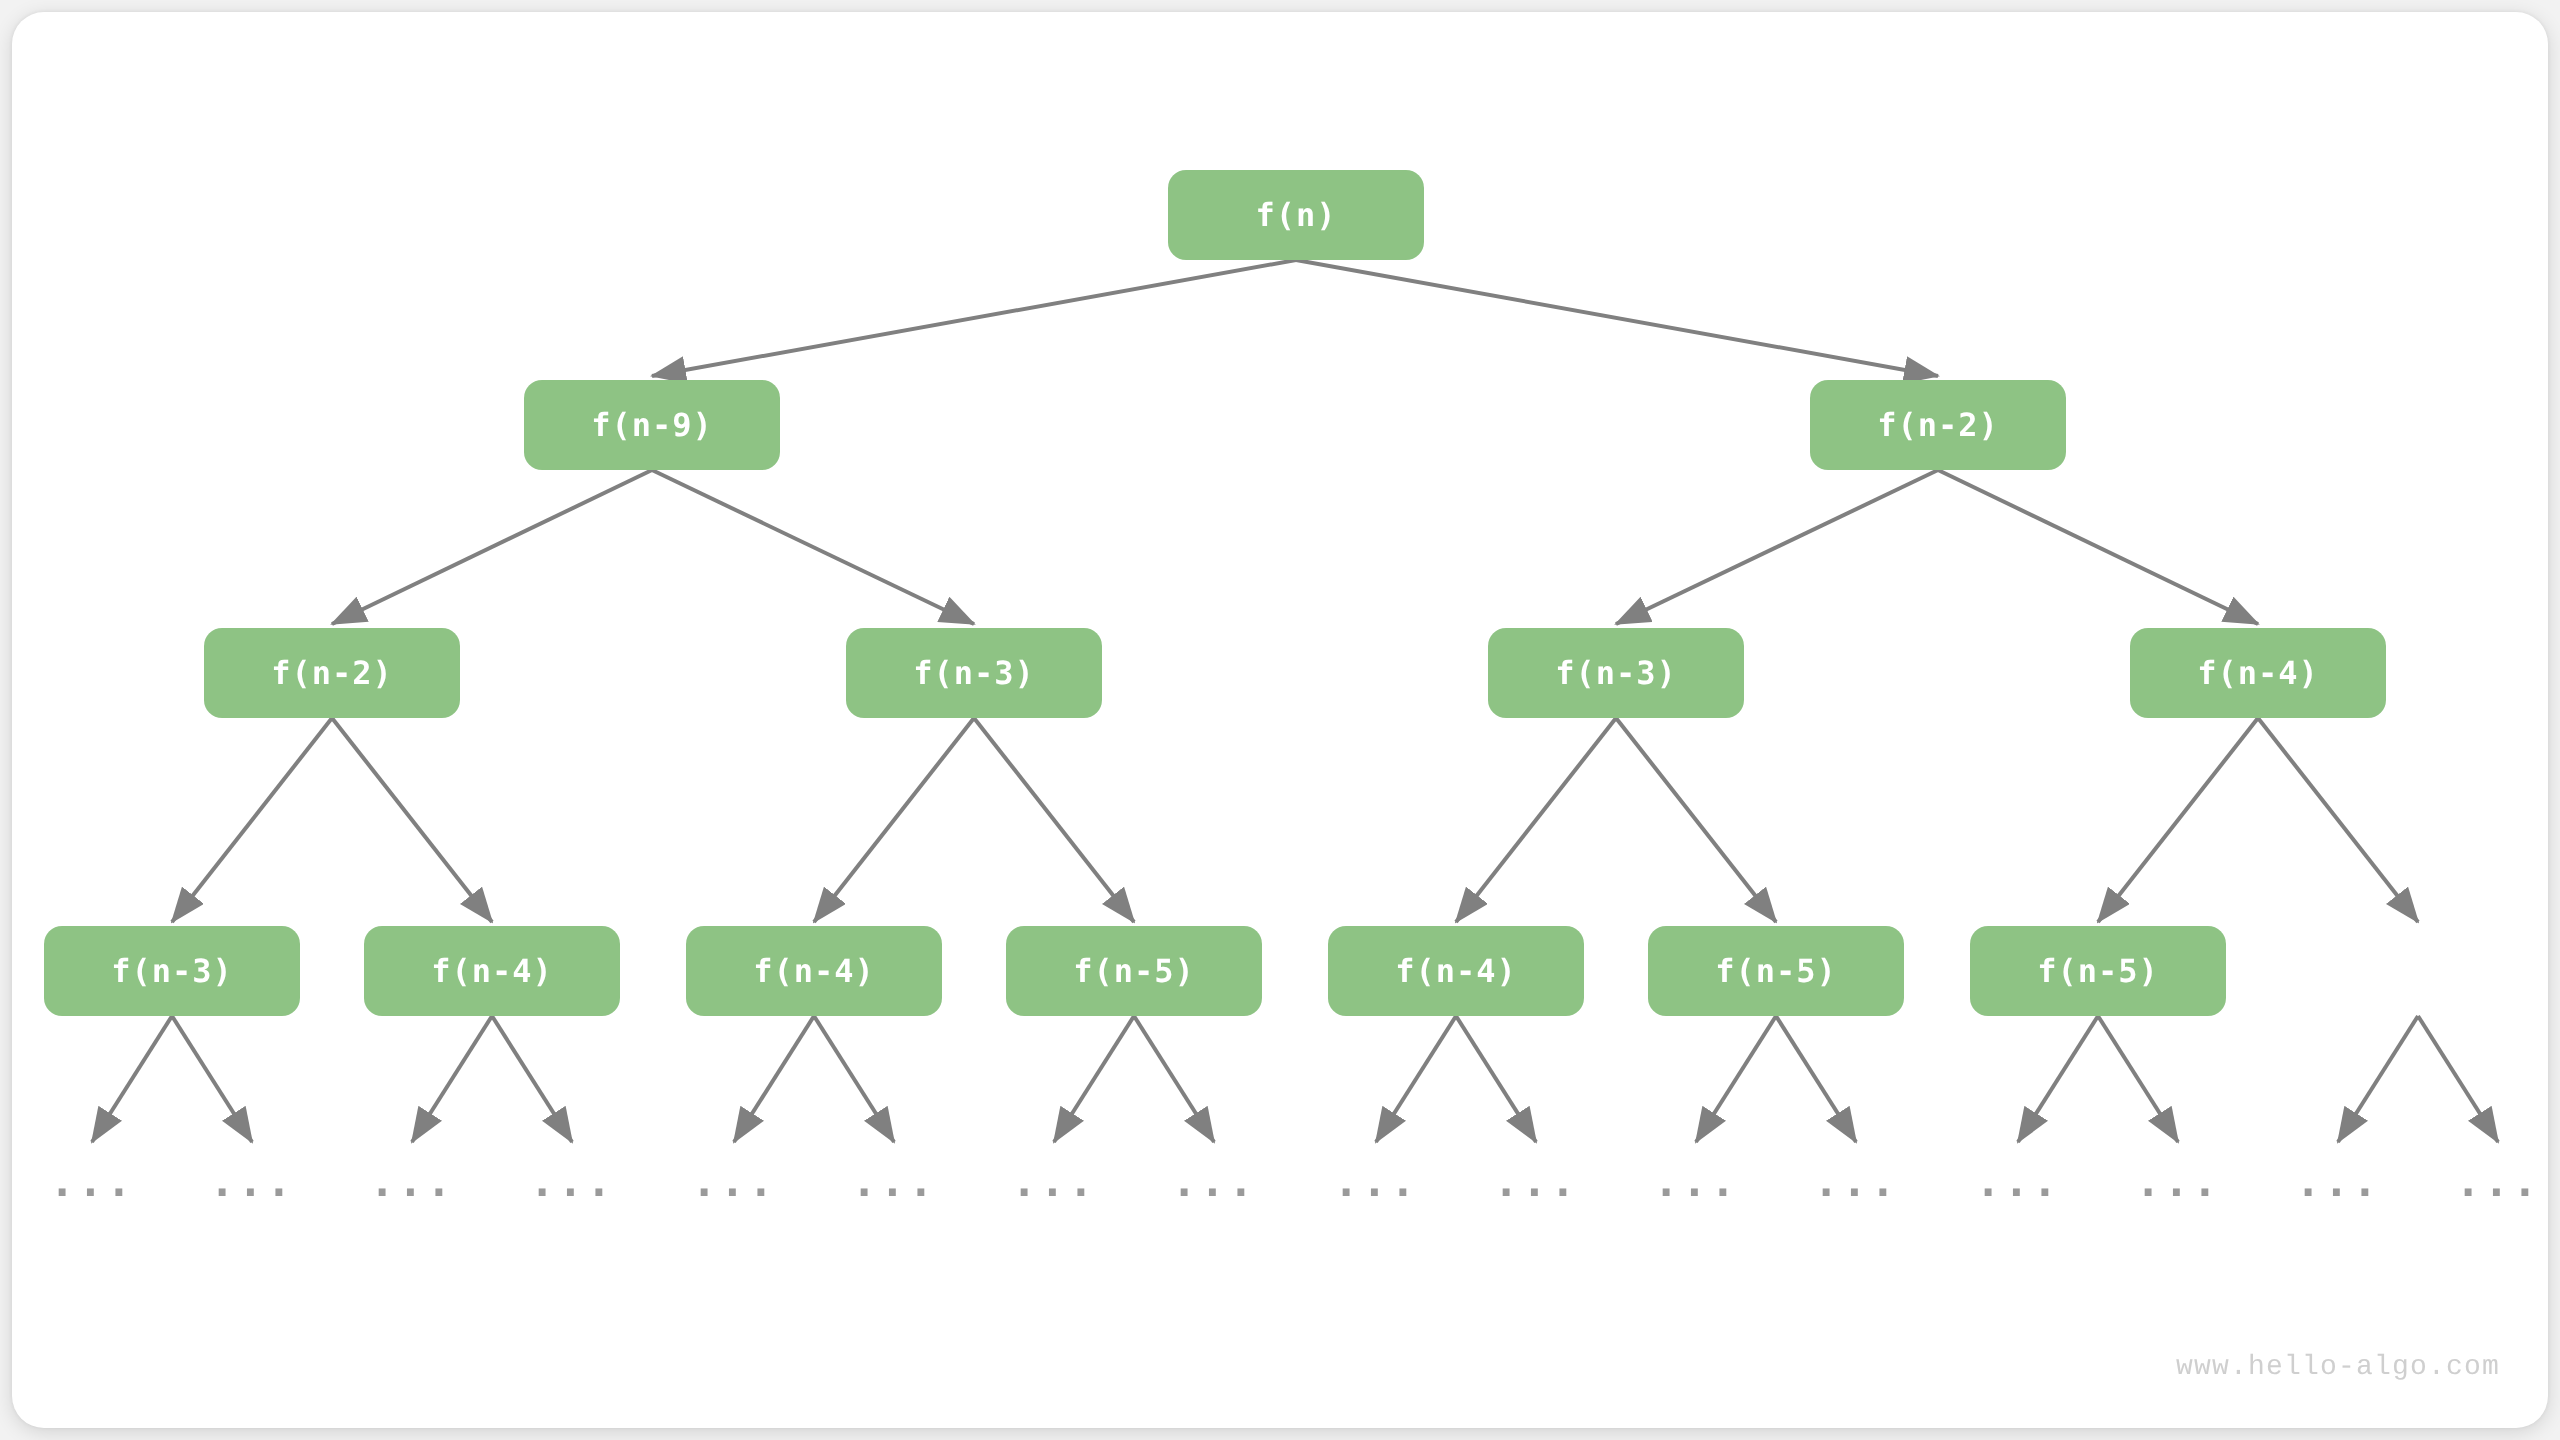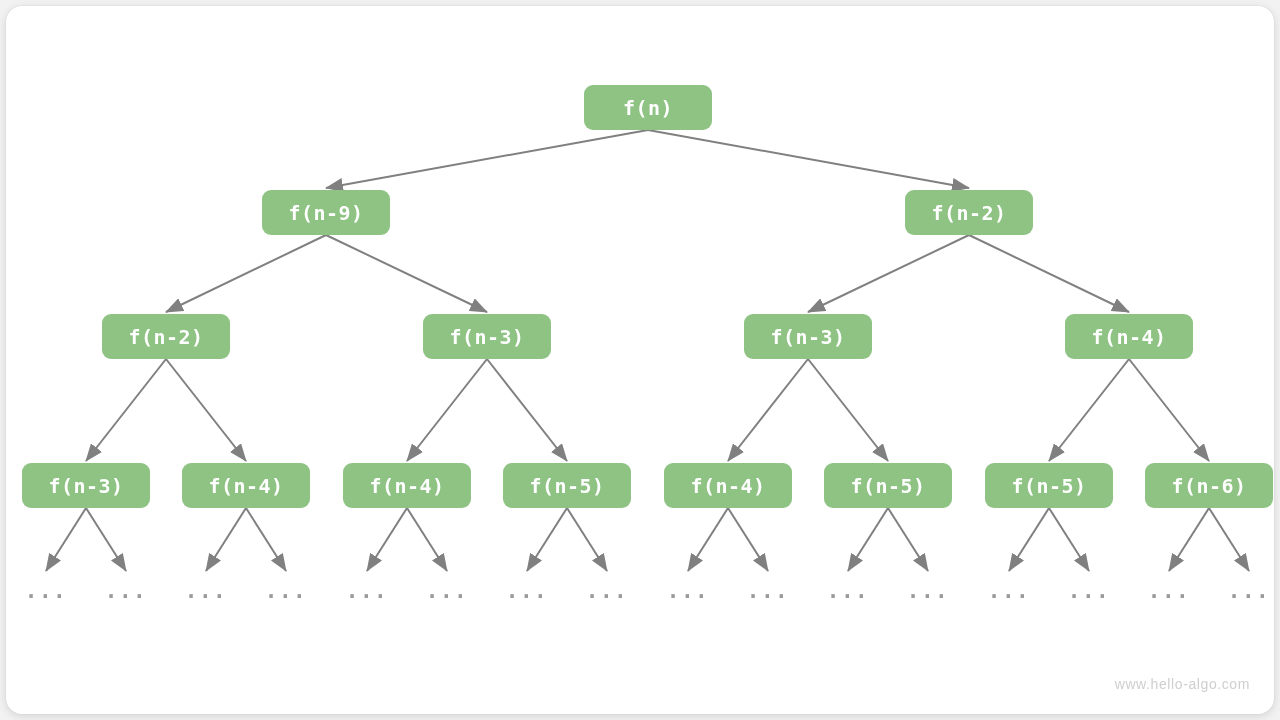--- a/index.html
+++ b/index.html
@@ -49,21 +49,21 @@
     height: 720px;
   }
 
   .node {
     position: absolute;
     box-sizing: border-box;
     background: #8ec384;
     border-radius: 9px;
     color: #ffffff;
     font-family: "DejaVu Sans Mono", "Liberation Mono", monospace;
-    font-size: 20px;
+    font-size: 16px;
     font-weight: bold;
     letter-spacing: 0.5px;
     display: flex;
     align-items: center;
     justify-content: center;
     white-space: nowrap;
     user-select: none;
   }
 
   .ellipsis {
@@ -76,21 +76,21 @@
     line-height: 1;
     text-align: center;
     user-select: none;
   }
 
   #watermark {
     position: absolute;
     right: 24px;
     bottom: 22px;
     color: #cfcfcf;
-    font-family: Liberation Sans, sans-serif;
+    font-family: Liberation Mono, monospace;
     font-size: 14px;
     letter-spacing: 0.6px;
     user-select: none;
   }
 </style>
 </head>
 <body>
 
 <div id="canvas">
   <div id="card">
@@ -145,21 +145,20 @@
         <div class="node" style="left: 417px; top: 308px; width: 128px; height: 45px; background: rgb(142, 195, 132); color: rgb(255, 255, 255);">f(n-3)</div>
         <div class="node" style="left: 738px; top: 308px; width: 128px; height: 45px; background: rgb(142, 195, 132); color: rgb(255, 255, 255);">f(n-3)</div>
         <div class="node" style="left: 1059px; top: 308px; width: 128px; height: 45px; background: rgb(142, 195, 132); color: rgb(255, 255, 255);">f(n-4)</div>
         <div class="node" style="left: 16px; top: 457px; width: 128px; height: 45px; background: rgb(142, 195, 132); color: rgb(255, 255, 255);">f(n-3)</div>
         <div class="node" style="left: 176px; top: 457px; width: 128px; height: 45px; background: rgb(142, 195, 132); color: rgb(255, 255, 255);">f(n-4)</div>
         <div class="node" style="left: 337px; top: 457px; width: 128px; height: 45px; background: rgb(142, 195, 132); color: rgb(255, 255, 255);">f(n-4)</div>
         <div class="node" style="left: 497px; top: 457px; width: 128px; height: 45px; background: rgb(142, 195, 132); color: rgb(255, 255, 255);">f(n-5)</div>
         <div class="node" style="left: 658px; top: 457px; width: 128px; height: 45px; background: rgb(142, 195, 132); color: rgb(255, 255, 255);">f(n-4)</div>
         <div class="node" style="left: 818px; top: 457px; width: 128px; height: 45px; background: rgb(142, 195, 132); color: rgb(255, 255, 255);">f(n-5)</div>
         <div class="node" style="left: 979px; top: 457px; width: 128px; height: 45px; background: rgb(142, 195, 132); color: rgb(255, 255, 255);">f(n-5)</div>
-        <div class="node" style="left: 1139px; top: 457px; width: 128px; height: 45px; background: rgb(142, 195, 132); color: rgb(255, 255, 255);">f(n-6)</div>
         <div class="ellipsis" style="left: 15px; top: 575px; width: 50px; color: rgb(154, 154, 154);">...</div>
         <div class="ellipsis" style="left: 95px; top: 575px; width: 50px; color: rgb(154, 154, 154);">...</div>
         <div class="ellipsis" style="left: 175px; top: 575px; width: 50px; color: rgb(154, 154, 154);">...</div>
         <div class="ellipsis" style="left: 255px; top: 575px; width: 50px; color: rgb(154, 154, 154);">...</div>
         <div class="ellipsis" style="left: 336px; top: 575px; width: 50px; color: rgb(154, 154, 154);">...</div>
         <div class="ellipsis" style="left: 416px; top: 575px; width: 50px; color: rgb(154, 154, 154);">...</div>
         <div class="ellipsis" style="left: 496px; top: 575px; width: 50px; color: rgb(154, 154, 154);">...</div>
         <div class="ellipsis" style="left: 576px; top: 575px; width: 50px; color: rgb(154, 154, 154);">...</div>
         <div class="ellipsis" style="left: 657px; top: 575px; width: 50px; color: rgb(154, 154, 154);">...</div>
         <div class="ellipsis" style="left: 737px; top: 575px; width: 50px; color: rgb(154, 154, 154);">...</div>

